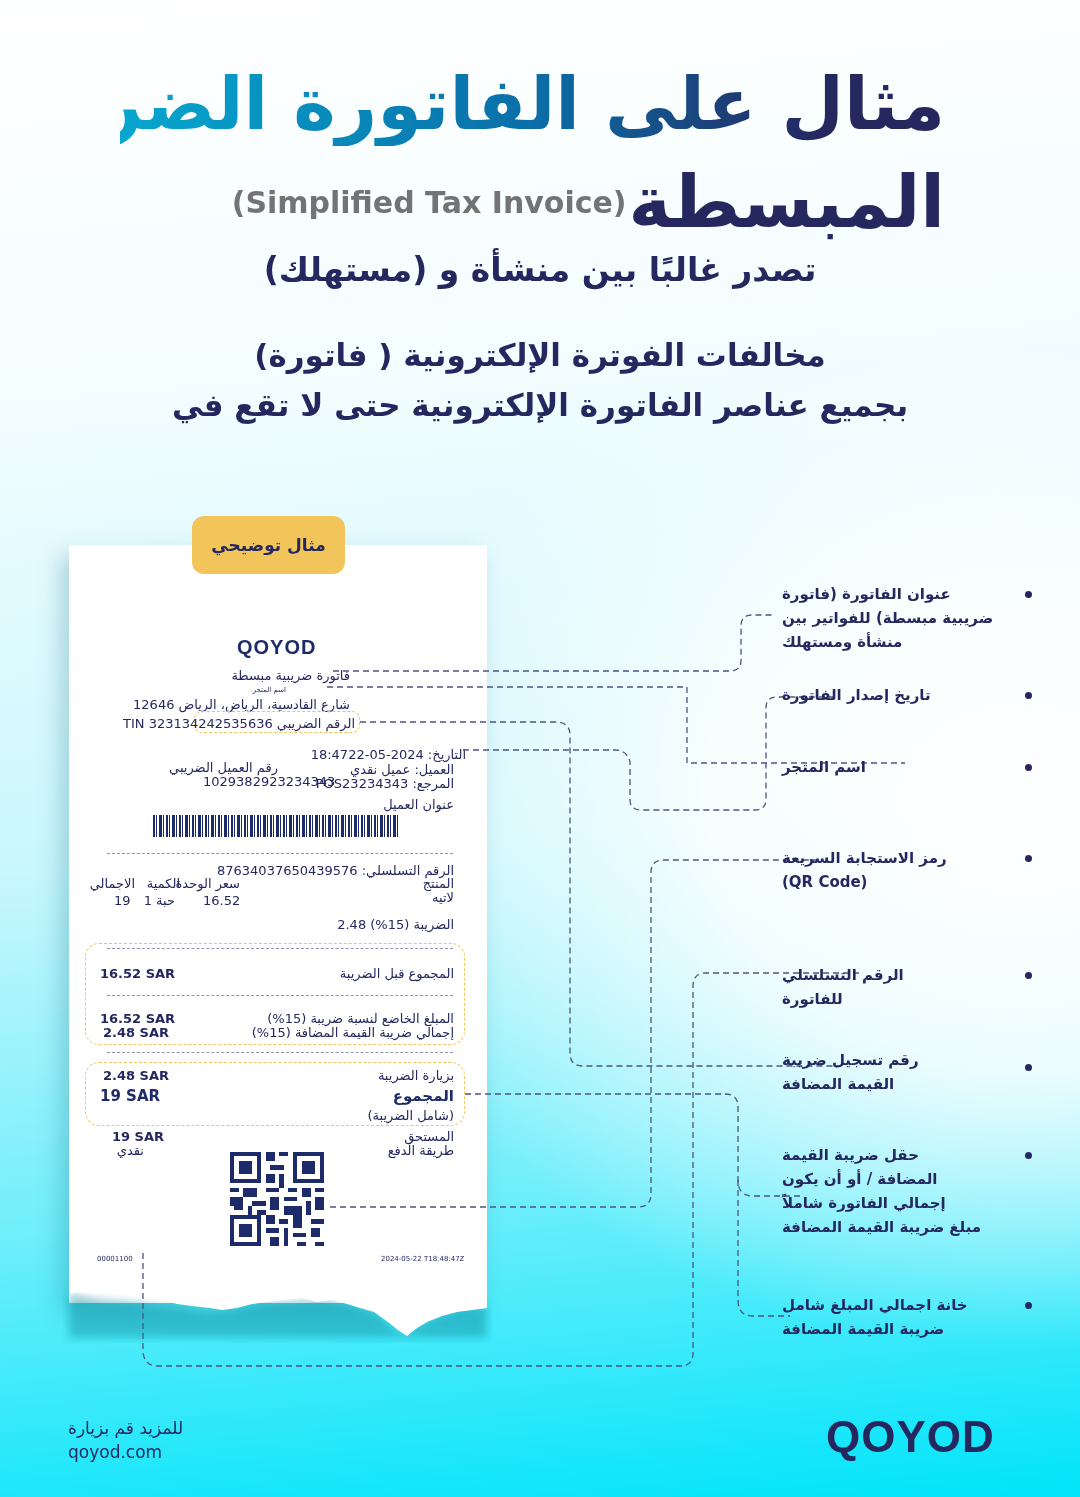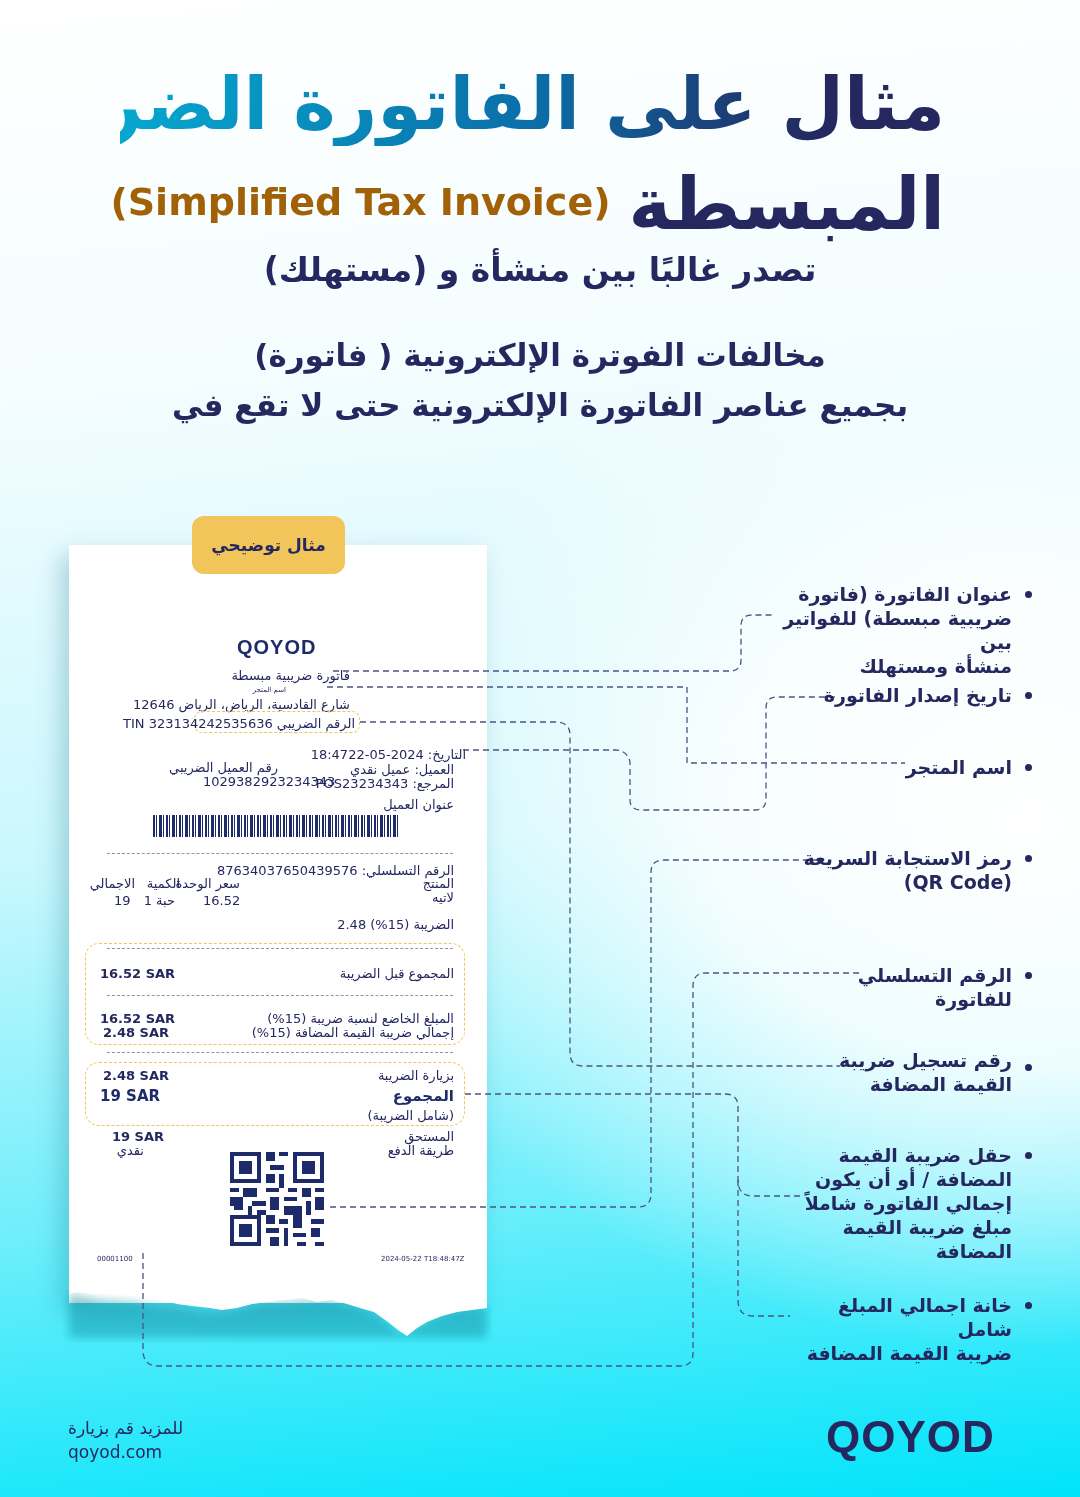--- a/index.html
+++ b/index.html
@@ -12,42 +12,42 @@
       radial-gradient(ellipse 900px 700px at 95% 55%, #ffffff 0%, rgba(255,255,255,0.85) 35%, rgba(255,255,255,0) 75%),
       linear-gradient(175deg, #ffffff 0%, #f4fdff 25%, #c8f7fd 55%, #6eeefb 78%, #00e4fa 100%);
   }
   
   .title1,.title2{position:absolute;right:135px;left:120px;text-align:right;font-weight:bold;direction:rtl;white-space:nowrap}
   .title1{top:62px;font-size:72px;line-height:84px;
     background:linear-gradient(90deg,#06a7cf 0%,#0b6ea8 50%,#25275f 85%);
     -webkit-background-clip:text;background-clip:text;color:transparent}
   .title2{top:160px;font-size:72px;line-height:84px}
   .title2 .ar{color:#25285f}
-  .title2 .en{font-size:38px;color:#a16207;vertical-align:14px;margin-right:18px}
+  .title2 .en{font-size:30px;color:#737373;vertical-align:14px;margin-right:2px}
   .subtitle{position:absolute;top:250px;left:0;width:1080px;text-align:center;font-size:33px;font-weight:bold;color:#25285f;direction:rtl}
   .note{position:absolute;top:330px;left:120px;width:840px;text-align:center;font-size:31px;line-height:50px;font-weight:bold;color:#25285f;direction:rtl}
 
   
   .receipt{position:absolute;left:69px;top:545px;width:418px;height:758px;background:#fff;
     box-shadow:-8px 10px 22px rgba(0,90,120,0.25)}
   .tear{position:absolute;left:62px;top:1288px;width:430px;height:70px}
   .badge{position:absolute;left:192px;top:516px;width:153px;height:58px;background:#f2c55a;border-radius:12px;
     display:flex;align-items:center;justify-content:center;font-weight:bold;font-size:17px;color:#25285f;direction:rtl}
   .r-logo{position:absolute;left:237px;top:636px;font-size:20px;font-weight:bold;letter-spacing:1px;color:#1d2b6a;font-family:"Liberation Sans",sans-serif}
   .r-txt{position:absolute;font-size:13px;color:#25285f;direction:rtl;white-space:nowrap}
   .r-txt.ltr{direction:ltr}
   .r-small{font-size:7px}
   .yel-box{position:absolute;border:1.5px dashed #f2c55a;border-radius:14px}
   .dotline{position:absolute;height:0;border-top:1px dashed #8f93ad}
   .barcode{position:absolute;left:153px;top:815px;width:246px;height:22px;
     background:repeating-linear-gradient(90deg,#1d2b6a 0 2px,#fff 2px 3px,#1d2b6a 3px 4px,#fff 4px 6px,#1d2b6a 6px 9px,#fff 9px 10px,#1d2b6a 10px 11px,#fff 11px 13px)}
   .total-big{position:absolute;font-weight:bold;font-size:15px;color:#1d2b6a}
 
   
-  .leg{position:absolute;right:68px;text-align:right;direction:rtl;font-size:19px;line-height:24px;color:#25285f;font-weight:bold;width:230px}
+  .leg{position:absolute;right:68px;text-align:left;direction:rtl;font-size:15px;line-height:24px;color:#25285f;font-weight:bold;width:230px}
   .leg .dot{display:inline-block;width:7px;height:7px;background:#25285f;border-radius:50%;position:absolute;right:-20px;top:9px}
 
   
   svg.conn{position:absolute;left:0;top:0;width:1080px;height:1497px;pointer-events:none}
 
   
   .foot-txt{position:absolute;left:68px;top:1416px;font-size:17px;line-height:24px;color:#25285f;text-align:left}
   .foot-txt .ar{direction:rtl;display:block;text-align:left}
   .foot-logo{position:absolute;left:826px;top:1412px;font-size:44px;font-weight:bold;color:#25285f;letter-spacing:1px;font-family:"Liberation Sans",sans-serif}
 </style>

